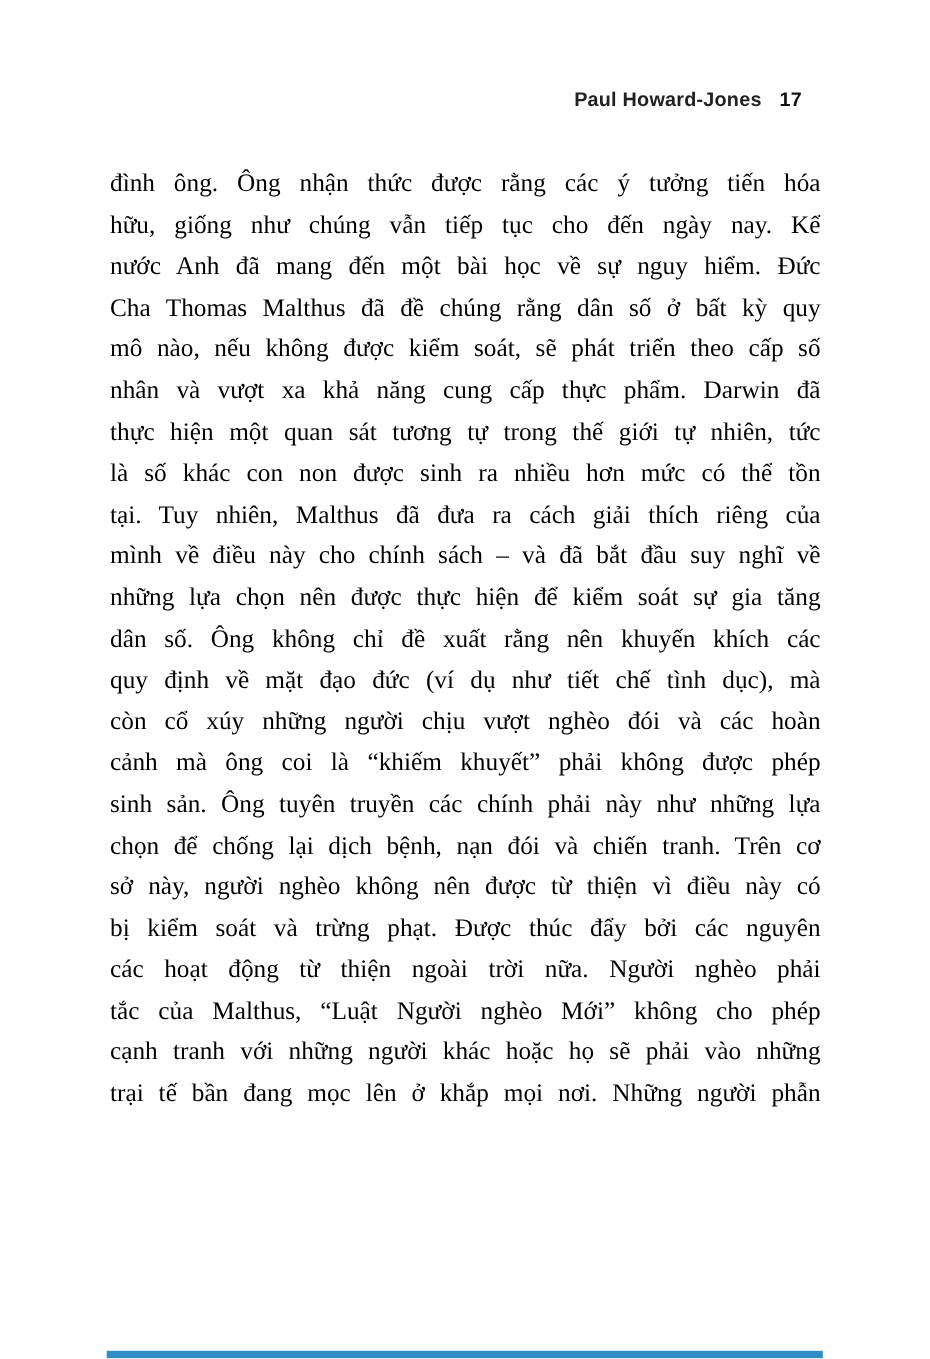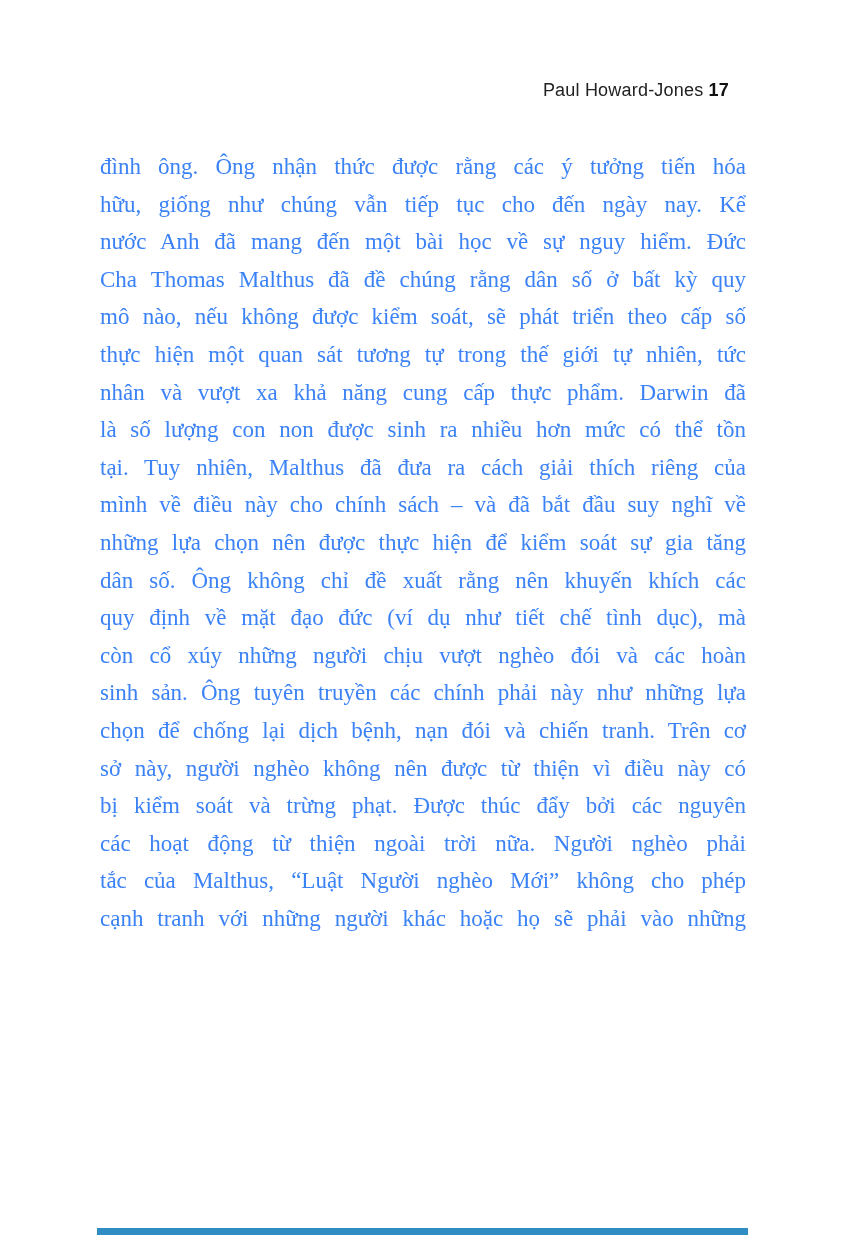--- a/index.html
+++ b/index.html
@@ -14,30 +14,30 @@
   .page-header {
     position: absolute;
     top: 80px;
     right: 116px;
     font-family: "Liberation Sans", "DejaVu Sans", sans-serif;
     font-size: 18px;
     color: #222222;
     letter-spacing: 0.2px;
     white-space: nowrap;
   }
-  .page-header .author { font-weight: 400; }
-  .page-header .pagenum { font-weight: 700; color: #111111; }
+  .page-header .author { font-weight: 700; }
+  .page-header .pagenum { font-weight: 700; margin-left: 11px; color: #111111; }
   .body-text {
     position: absolute;
     left: 100px;
     top: 148px;
     width: 646px;
     font-size: 23px;
     line-height: 37.6px;
-    color: #3b82f6;
+    color: #000000;
   }
   .line {
     text-align: justify;
     text-align-last: justify;
     -moz-text-align-last: justify;
     height: 37.6px;
     overflow: visible;
   }
   .footer-bar {
     position: absolute;
@@ -56,33 +56,35 @@
     <span class="author">Paul Howard-Jones</span>
     <span class="pagenum">17</span>
   </div>
 
   <div class="body-text">
     <div class="line">đình ông. Ông nhận thức được rằng các ý tưởng tiến hóa</div>
     <div class="line">hữu, giống như chúng vẫn tiếp tục cho đến ngày nay. Kể</div>
     <div class="line">nước Anh đã mang đến một bài học về sự nguy hiểm. Đức</div>
     <div class="line">Cha Thomas Malthus đã đề chúng rằng dân số ở bất kỳ quy</div>
     <div class="line">mô nào, nếu không được kiểm soát, sẽ phát triển theo cấp số</div>
+    <div class="line">nhân và vượt xa khả năng cung cấp thực phẩm. Darwin đã</div>
     <div class="line">thực hiện một quan sát tương tự trong thế giới tự nhiên, tức</div>
-    <div class="line">nhân và vượt xa khả năng cung cấp thực phẩm. Darwin đã</div>
-    <div class="line">là số lượng con non được sinh ra nhiều hơn mức có thể tồn</div>
+    <div class="line">là số khác con non được sinh ra nhiều hơn mức có thể tồn</div>
     <div class="line">tại. Tuy nhiên, Malthus đã đưa ra cách giải thích riêng của</div>
     <div class="line">mình về điều này cho chính sách – và đã bắt đầu suy nghĩ về</div>
     <div class="line">những lựa chọn nên được thực hiện để kiểm soát sự gia tăng</div>
     <div class="line">dân số. Ông không chỉ đề xuất rằng nên khuyến khích các</div>
     <div class="line">quy định về mặt đạo đức (ví dụ như tiết chế tình dục), mà</div>
     <div class="line">còn cổ xúy những người chịu vượt nghèo đói và các hoàn</div>
+    <div class="line">cảnh mà ông coi là “khiếm khuyết” phải không được phép</div>
     <div class="line">sinh sản. Ông tuyên truyền các chính phải này như những lựa</div>
     <div class="line">chọn để chống lại dịch bệnh, nạn đói và chiến tranh. Trên cơ</div>
     <div class="line">sở này, người nghèo không nên được từ thiện vì điều này có</div>
     <div class="line">bị kiểm soát và trừng phạt. Được thúc đẩy bởi các nguyên</div>
     <div class="line">các hoạt động từ thiện ngoài trời nữa. Người nghèo phải</div>
     <div class="line">tắc của Malthus, “Luật Người nghèo Mới” không cho phép</div>
     <div class="line">cạnh tranh với những người khác hoặc họ sẽ phải vào những</div>
+    <div class="line">trại tế bần đang mọc lên ở khắp mọi nơi. Những người phẫn</div>
   </div>
 
   <div class="footer-bar" style="background: rgb(47, 141, 196);"></div>
 
 </div>
 
 </body></html>

